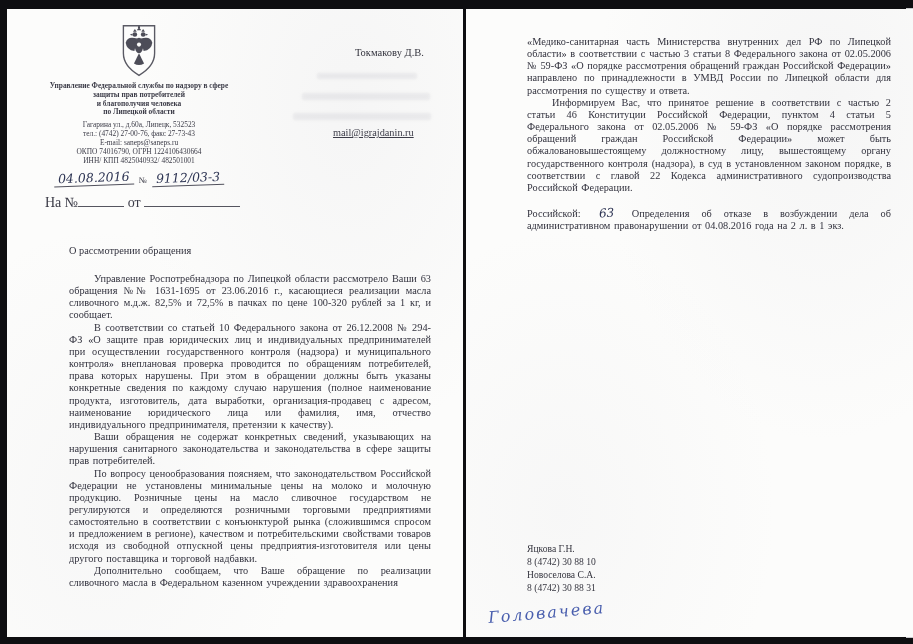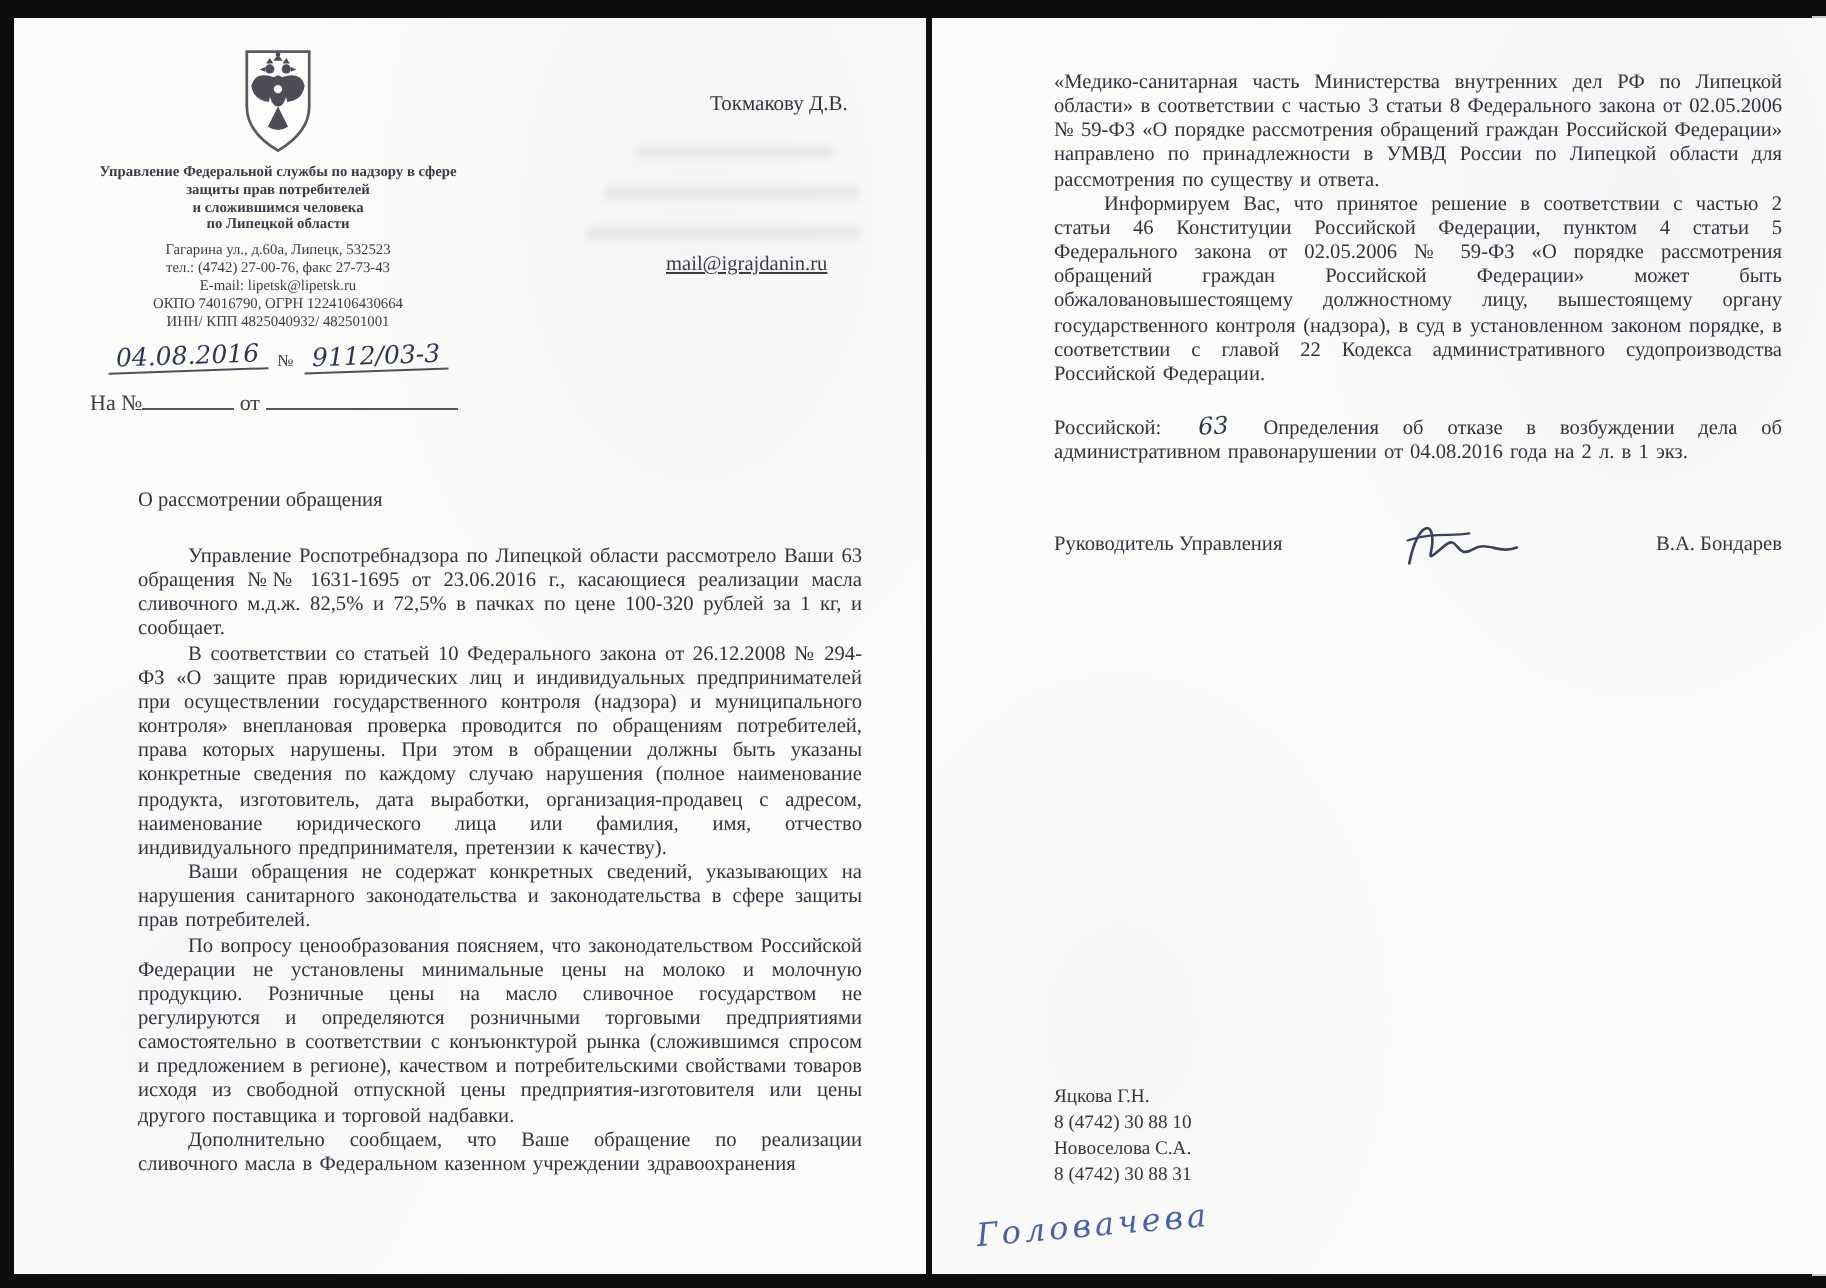--- a/index.html
+++ b/index.html
@@ -17,21 +17,21 @@
   .lh{position:absolute;left:24px;top:14px;width:216px;text-align:center;color:#3b3b47;}
   .lh svg{display:block;margin:0 auto;}
   .lh-org{font-size:7.4px;line-height:9.4px;margin-top:5px;letter-spacing:0.1px;}
   .lh-dept{font-size:7.4px;line-height:8.8px;font-weight:bold;margin-top:3px;}
   .lh-addr{font-size:7.4px;line-height:8.9px;margin-top:4px;}
   .lh-hand{margin-top:1px;display:flex;align-items:flex-end;justify-content:center;gap:5px;height:19px;}
   .hand{font-family:"DejaVu Serif", serif;font-style:italic;color:#2e3554;}
   .hand-slot{font-size:12.5px;line-height:13px;border-bottom:1px solid #50505c;padding:0 4px 1px 4px;
              transform:rotate(-2deg);white-space:nowrap;}
   .no-sym{font-size:8.5px;line-height:12px;color:#3b3b47;}
-  .na-line{margin-top:9px;font-size:11px;text-align:left;padding-left:14px;color:#3b3b47;}
+  .na-line{margin-top:9px;font-size:14px;text-align:left;padding-left:14px;color:#3b3b47;}
   .blank{display:inline-block;border-bottom:1px solid #55555f;height:9px;vertical-align:baseline;}
   .blank-a{width:46px;} .blank-b{width:96px;margin-left:3px;}
 
   .addressee{position:absolute;left:348px;top:38px;font-size:10.5px;color:#35353f;}
   .ghost{position:absolute;background:rgba(160,160,175,0.16);filter:blur(1.6px);border-radius:2px;}
   .ghost1{left:295px;top:84px;width:128px;height:7px;}
   .ghost2{left:286px;top:104px;width:138px;height:7px;}
   .ghost3{left:310px;top:64px;width:100px;height:6px;}
   .email{position:absolute;left:326px;top:118px;font-size:10.3px;color:#3c3c48;
          text-decoration:underline;}
@@ -81,28 +81,28 @@
           <ellipse cx="50" cy="49" rx="9.5" ry="17"></ellipse>
           <path d="M50 66 L39 88 Q50 95 61 88 Z"></path>
         </g>
         <circle cx="50" cy="47" r="4.5" fill="#fbfbfa"></circle>
       </svg>
 
 
       <div class="lh-dept">
         <div>Управление Федеральной службы по надзору в сфере</div>
         <div>защиты прав потребителей</div>
-        <div>и сложившимся человека</div>
+        <div>и благополучия человека</div>
         <div>по Липецкой области</div>
       </div>
 
       <div class="lh-addr">
         <div>Гагарина ул., д.60а, Липецк, 532523</div>
         <div>тел.: (4742) 27-00-76, факс 27-73-43</div>
-        <div>E-mail: lipetsk@lipetsk.ru</div>
+        <div>E-mail: saneps@saneps.ru</div>
         <div>ОКПО 74016790, ОГРН 1224106430664</div>
         <div>ИНН/ КПП 4825040932/ 482501001</div>
       </div>
 
       <div class="lh-hand">
         <span class="hand hand-slot">04.08.2016</span>
         <span class="no-sym">№</span>
         <span class="hand hand-slot">9112/03-3</span>
       </div>
 
@@ -132,28 +132,20 @@
     <div class="body2">
       <p class="body-par no-indent">«Медико-санитарная часть Министерства внутренних дел РФ по Липецкой области» в соответствии с частью 3 статьи 8 Федерального закона от 02.05.2006 № 59-ФЗ «О порядке рассмотрения обращений граждан Российской Федерации» направлено по принадлежности в УМВД России по Липецкой области для рассмотрения по существу и ответа.</p>
       <p class="body-par">Информируем Вас, что принятое решение в соответствии с частью 2 статьи 46 Конституции Российской Федерации, пунктом 4 статьи 5 Федерального закона от 02.05.2006 № 59-ФЗ «О порядке рассмотрения обращений граждан Российской Федерации» может быть обжаловановышестоящему должностному лицу, вышестоящему органу государственного контроля (надзора), в суд в установленном законом порядке, в соответствии с главой 22 Кодекса административного судопроизводства Российской Федерации.</p>
 
       <p class="body-par no-indent attachment">
         <span>Российской:</span>
         <span class="hand hand-inline">63</span>
         <span>Определения об отказе в возбуждении дела об административном правонарушении от 04.08.2016 года на 2 л. в 1 экз.</span>
       </p>
 
-      <div class="sig-row">
-        <span class="sig-title">Руководитель Управления</span>
-        <svg class="sig-scribble" width="64" height="30" viewBox="0 0 70 34">
-          <path d="M4 28 C8 8 16 3 17 13 C18 23 11 29 24 18 C32 11 30 26 40 20 C48 15 55 23 65 19" fill="none" stroke="#39415f" stroke-width="1.5" stroke-linecap="round"></path>
-          <path d="M3 15 C18 10 28 13 38 11" fill="none" stroke="#39415f" stroke-width="1.2" stroke-linecap="round"></path>
-        </svg>
-        <span class="sig-name">В.А. Бондарев</span>
-      </div>
     </div>
 
     <div class="contacts">
       <div>Яцкова Г.Н.</div>
       <div>8 (4742) 30 88 10</div>
       <div>Новоселова С.А.</div>
       <div>8 (4742) 30 88 31</div>
     </div>
 
     <div class="blue-sign">Головачева</div>

